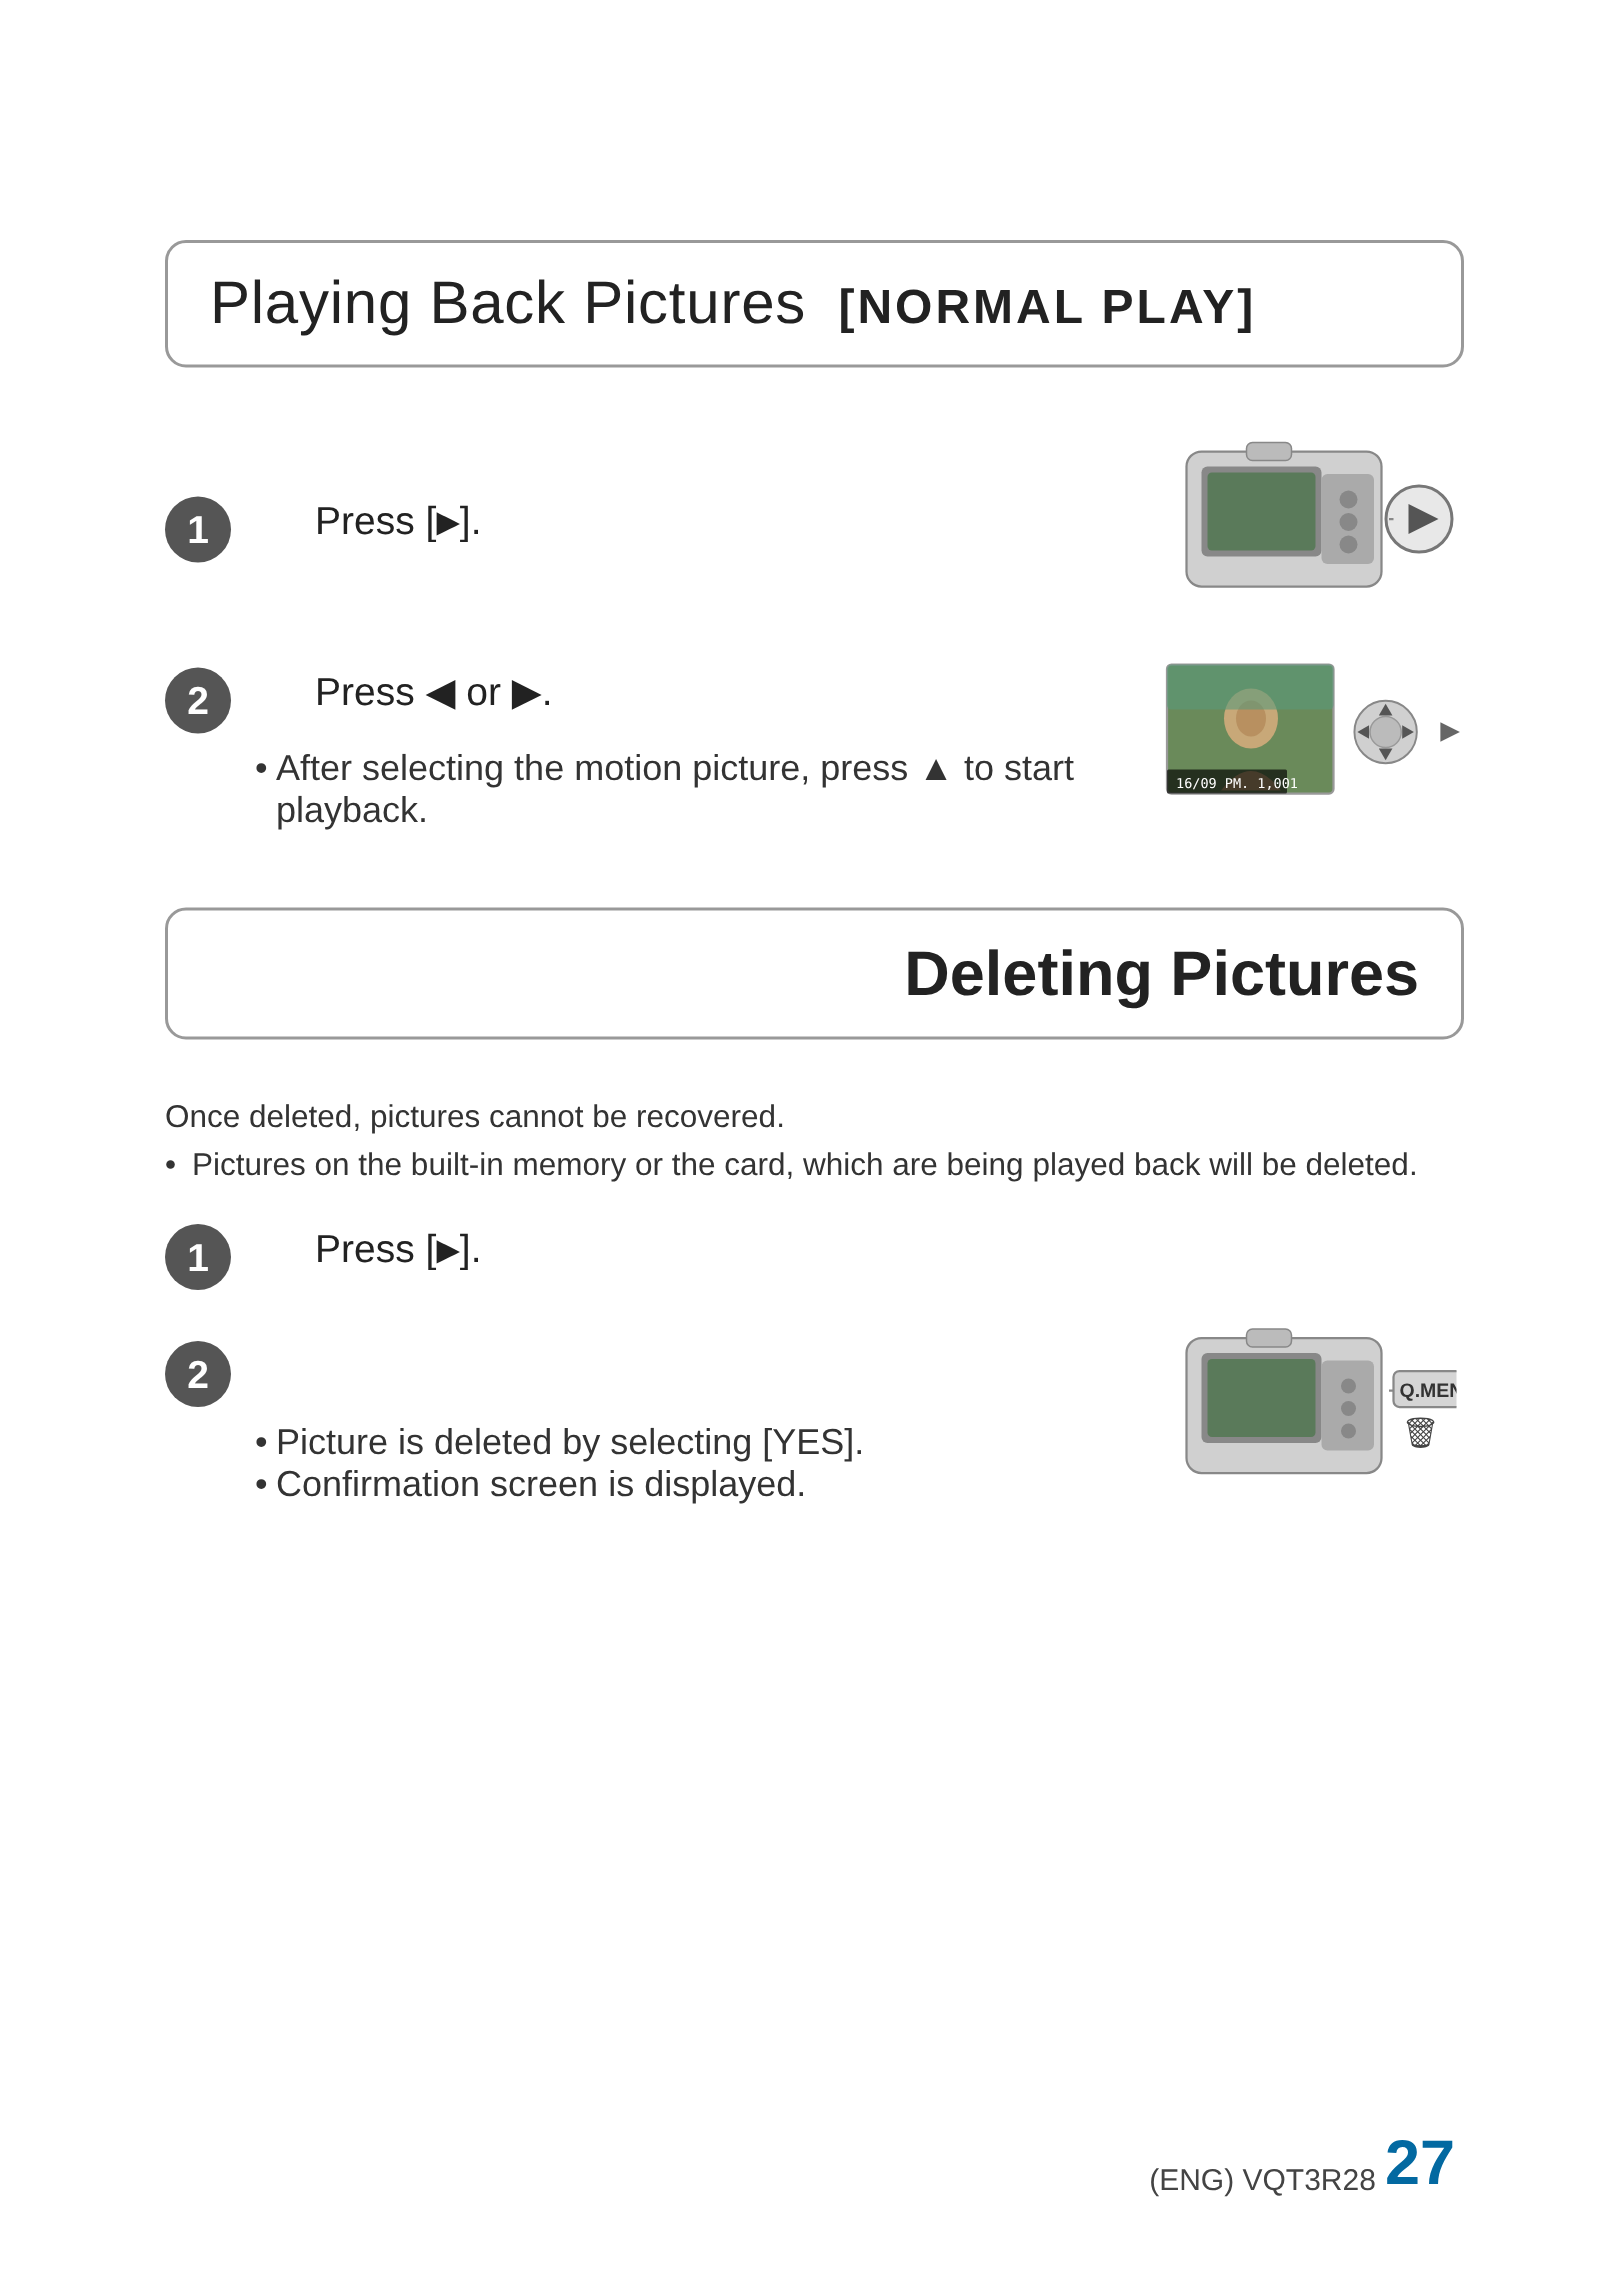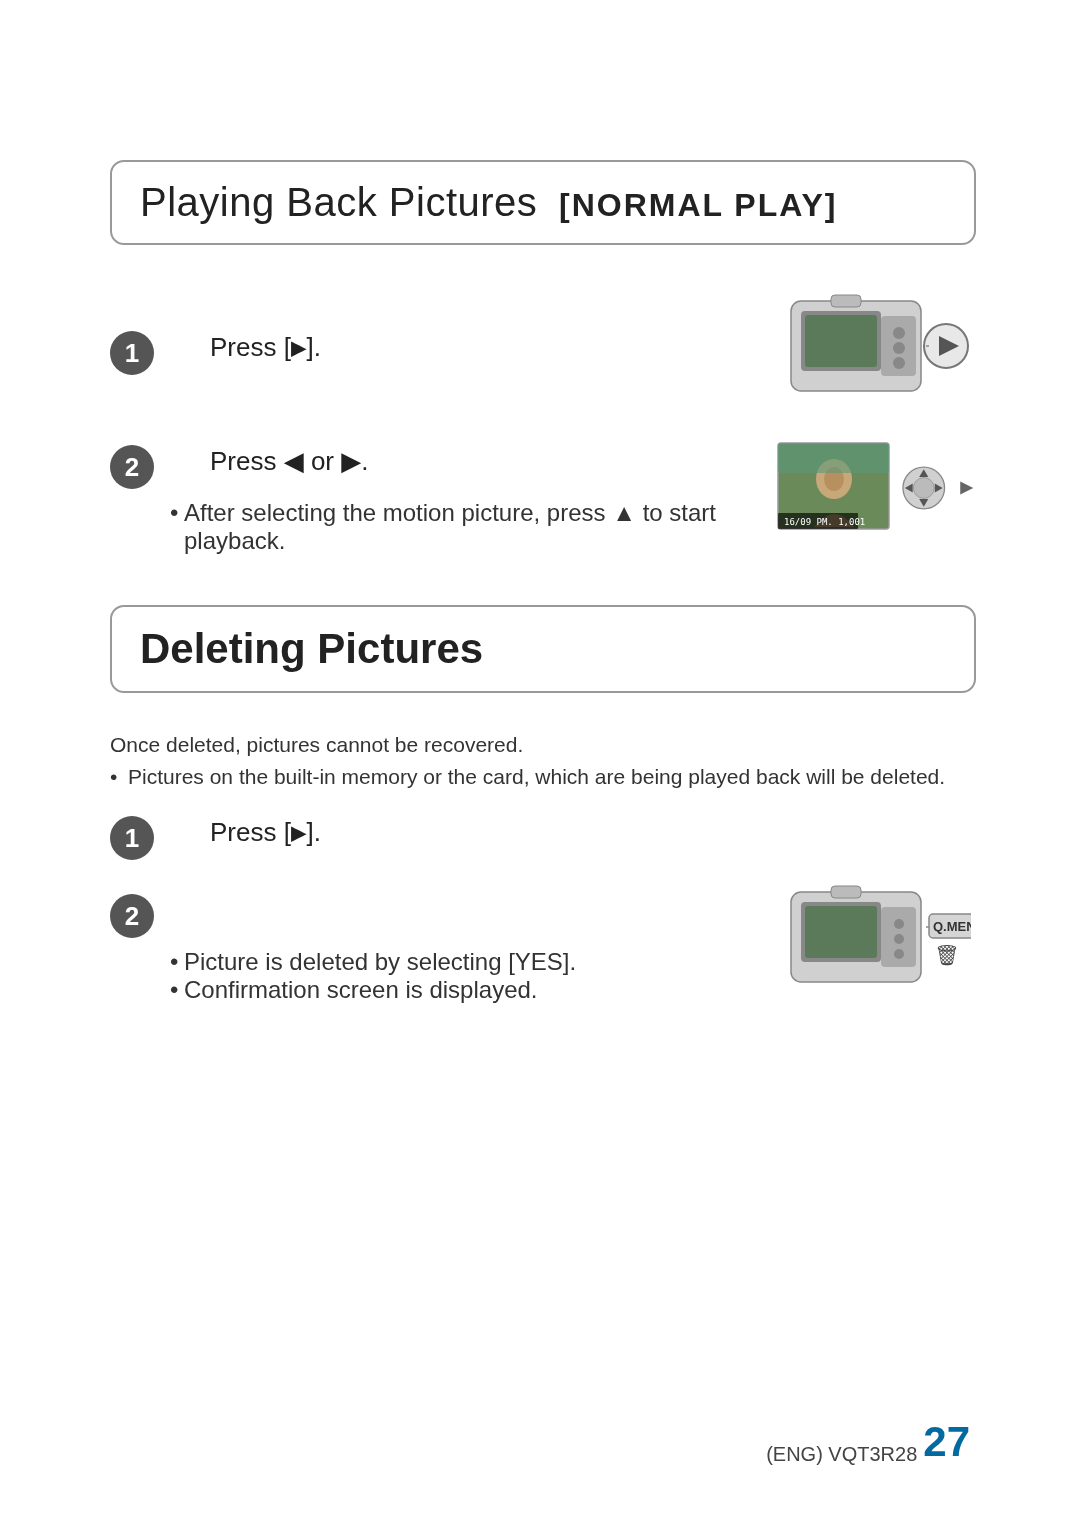--- a/index.html
+++ b/index.html
@@ -246,21 +246,21 @@
         </svg>
 
         <svg width="30" height="30" viewBox="0 0 30 30">
           <polygon points="5,5 5,25 25,15" fill="#666"></polygon>
         </svg>
       </div>
     </div>
   </div>
 
   <div>
-    <div class="section-box" style="">
+    <div class="section-box" style=" text-align: right;">
       <span class="section-title-small">Deleting Pictures</span>
     </div>
 
     <div class="notes-section">
       <p>Once deleted, pictures cannot be recovered.</p>
       <p class="bullet" style="padding-left:18px; position:relative;">Pictures on the built-in memory or the card, which are being played back will be deleted.</p>
     </div>
 
     <div class="step-row">
       <div class="step-number">1</div>

